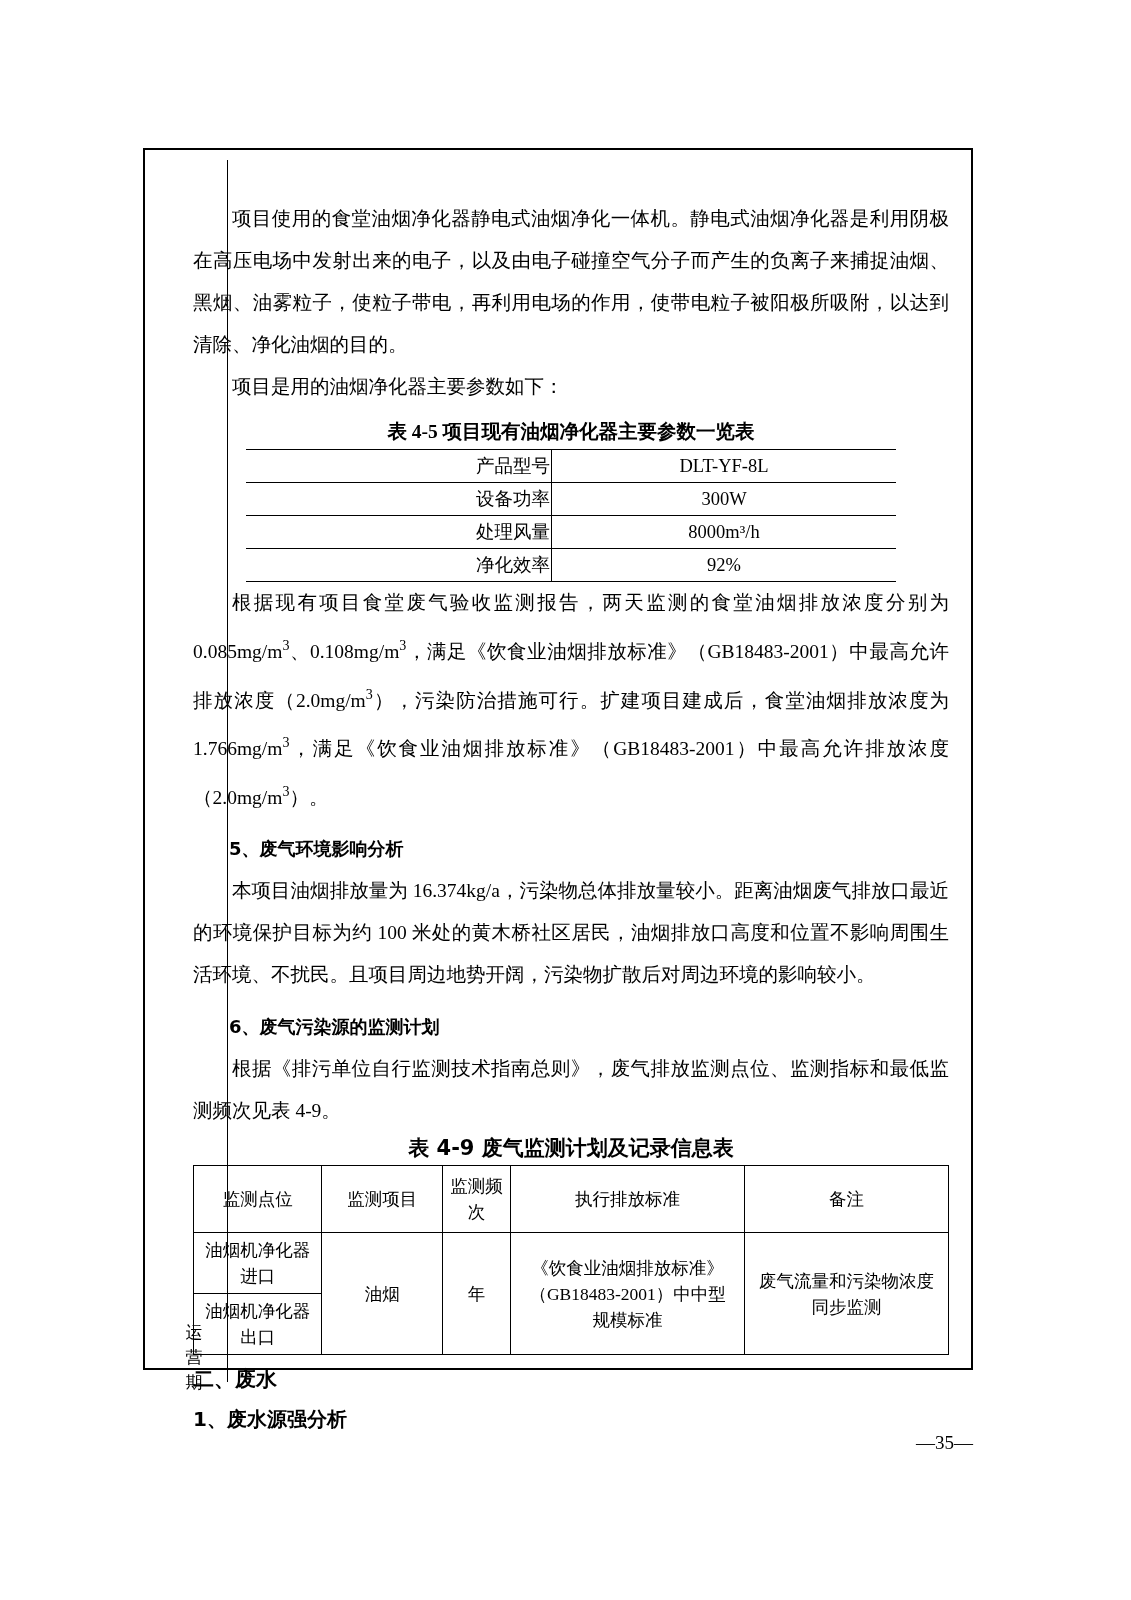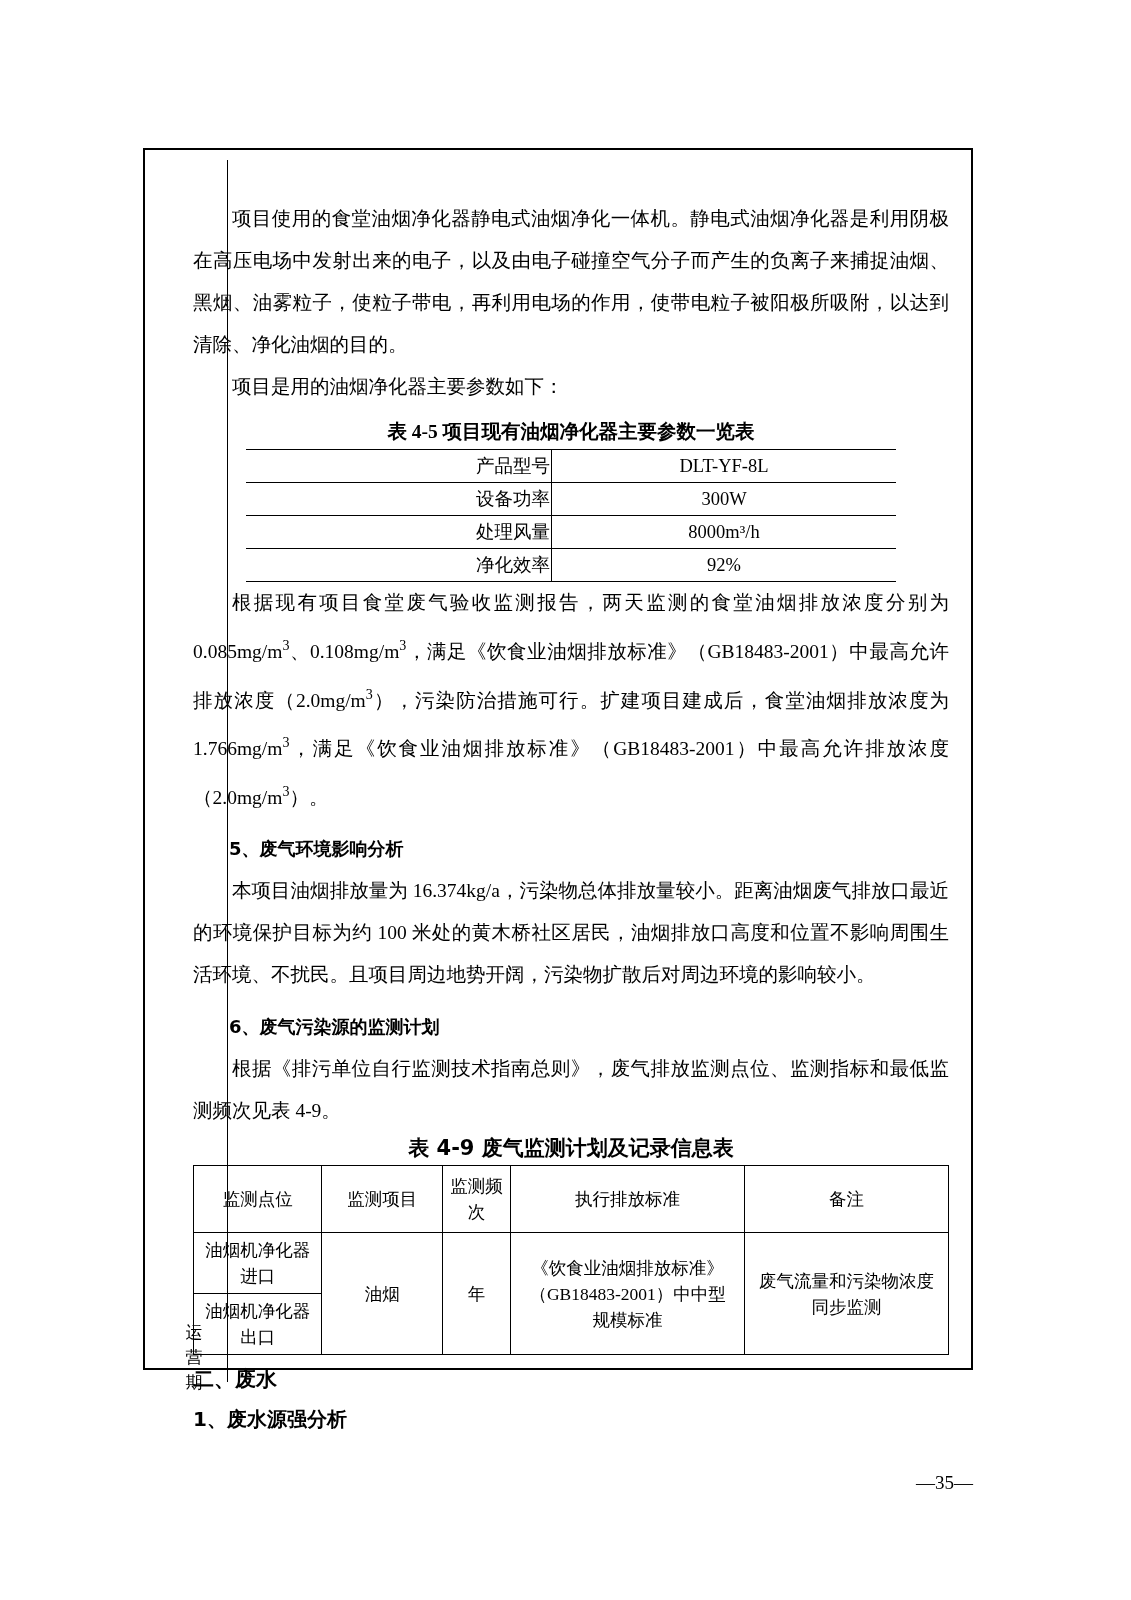--- a/index.html
+++ b/index.html
@@ -136,21 +136,21 @@
   .section-sub {
     margin: 0;
     font-size: 20px;
     font-weight: bold;
     font-family: "DejaVu Sans", sans-serif;
     line-height: 40px;
   }
   .pagenum {
     position: absolute;
     right: 158px;
-    top: 1472px;
+    top: 1432px;
     font-size: 19px;
     font-family: "Liberation Serif", serif;
   }
 </style>
 </head>
 <body>
 
 <div class="page">
 
   <div class="frame"></div>

